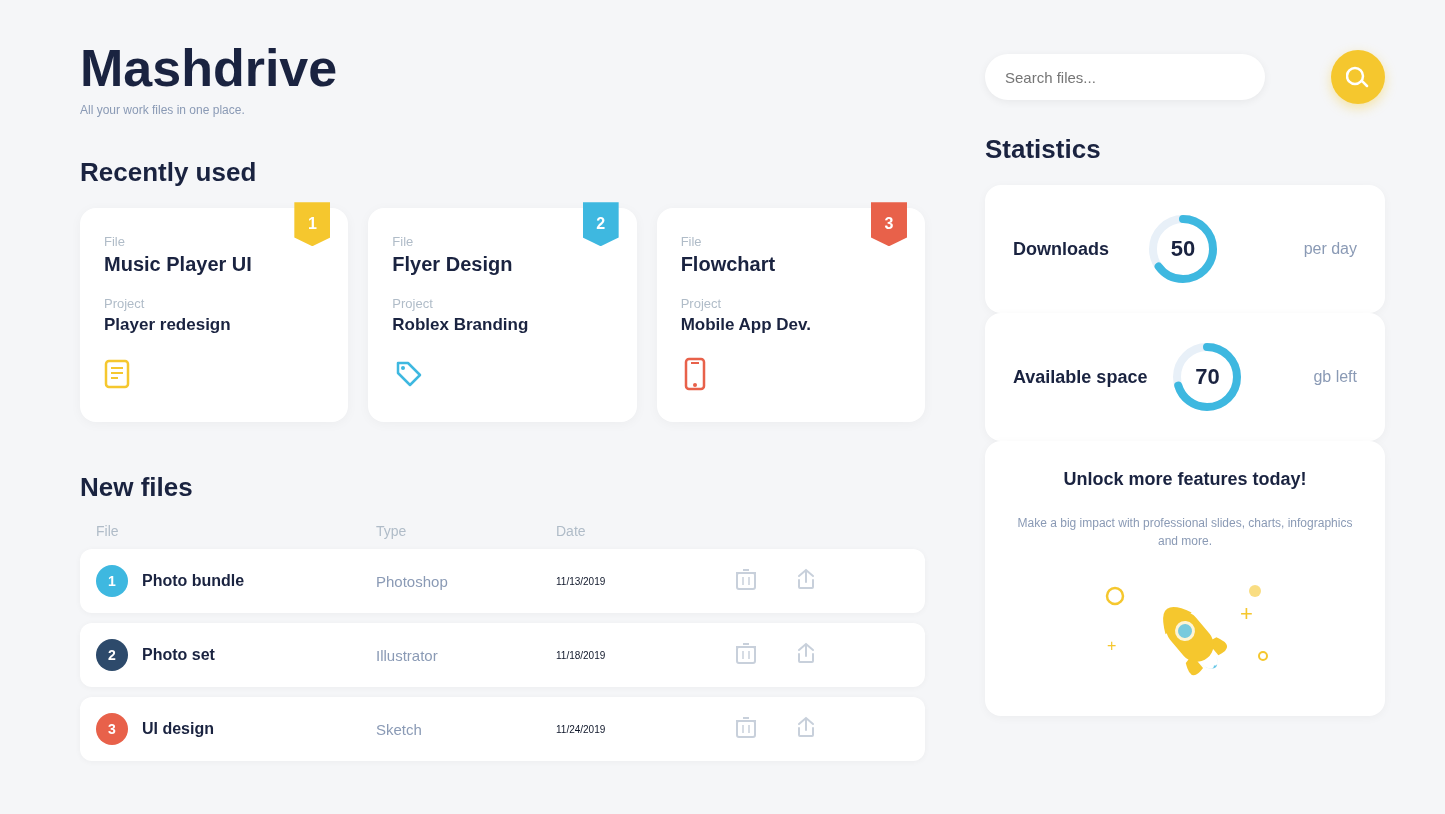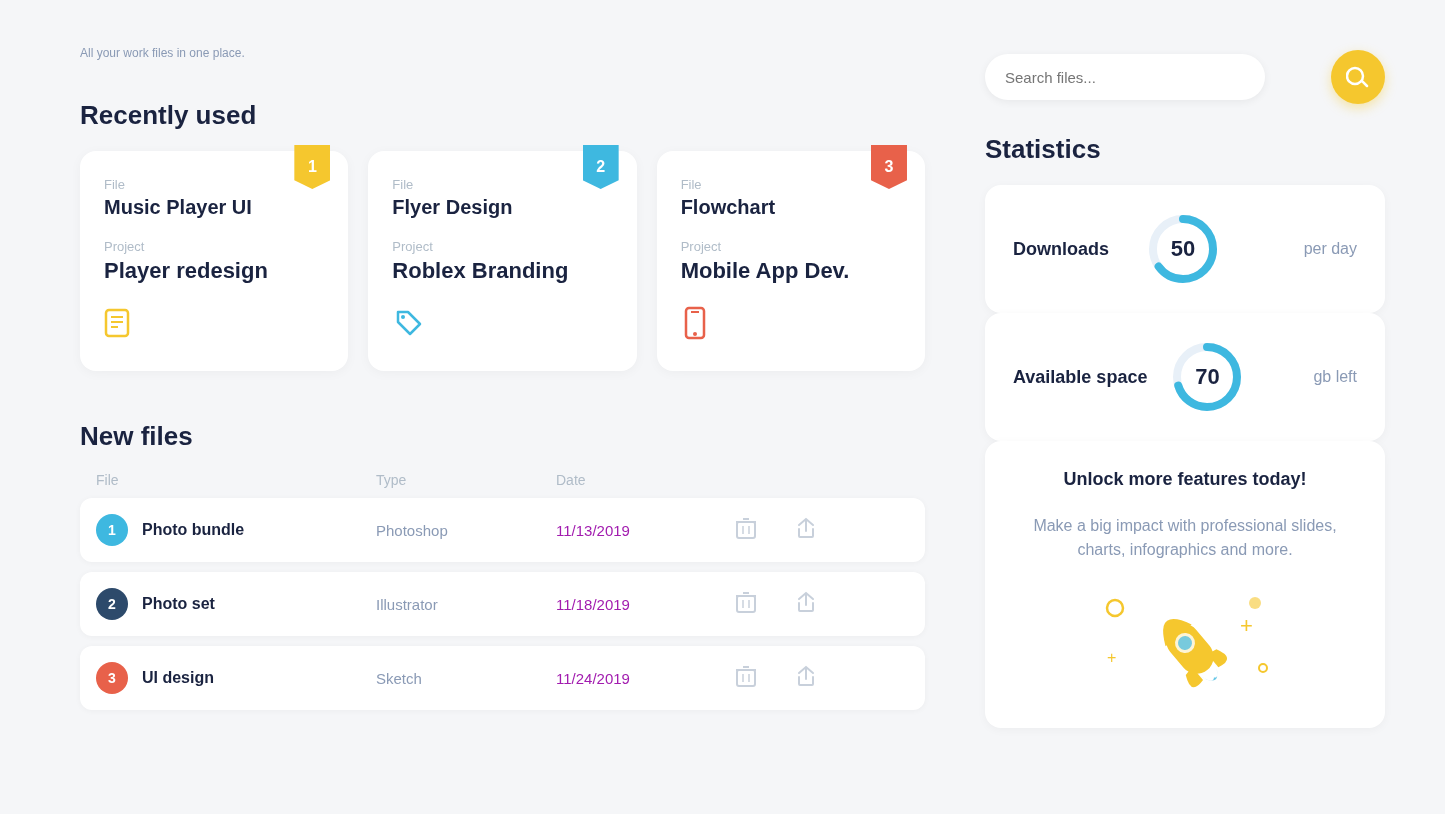--- a/index.html
+++ b/index.html
@@ -119,21 +119,21 @@
       font-weight: 700;
       color: #1a2340;
       margin-bottom: 20px;
     }
     .card-project-label {
       font-size: 13px;
       color: #b0bcc8;
       margin-bottom: 4px;
     }
     .card-project-name {
-      font-size: 22px;
+      font-size: 17px;
       font-weight: 700;
       color: #1a2340;
       margin-bottom: 22px;
     }
     .card-icon {
       font-size: 28px;
     }
 
     
     .files-table {
@@ -174,21 +174,21 @@
       justify-content: center;
       font-size: 14px;
       font-weight: 700;
       color: #fff;
       flex-shrink: 0;
     }
     .row-badge-blue { background: #3eb8e0; }
     .row-badge-dark { background: #2d4a6b; }
     .row-badge-orange { background: #e8614a; }
     .file-type { font-size: 15px; color: #8a9ab5; }
-    .file-date { font-size: 15px; color: #a21caf; }
+    .file-date { font-size: 10px; color: #0f172a; }
     .file-action { font-size: 20px; color: #c8d0db; cursor: pointer; text-align: center; }
 
     
     .stats-title {
       font-size: 26px;
       font-weight: 700;
       color: #1a2340;
       margin-bottom: 20px;
     }
     .stat-card {
@@ -243,39 +243,40 @@
       position: relative;
       overflow: hidden;
     }
     .promo-title {
       font-size: 18px;
       font-weight: 800;
       color: #1a2340;
       margin-bottom: 24px;
     }
     .promo-text {
-      font-size: 16px;
+      font-size: 12px;
       color: #8a9ab5;
       line-height: 1.5;
       margin-bottom: 16px;
     }
     .rocket-illustration {
       display: flex;
       justify-content: center;
       align-items: center;
       height: 130px;
     }
   </style>
 </head>
 <body>
 
 <div class="container">
 
   <div class="left-panel">
 
+    <h1 class="app-title">Mashdrive</h1>
     <p class="app-subtitle">All your work files in one place.</p>
 
     <h2 class="section-title">Recently used</h2>
     <div class="cards-row">
 
       <div class="file-card">
         <div class="card-badge badge-yellow">1</div>
         <div class="card-label">File</div>
         <div class="card-name">Music Player UI</div>
         <div class="card-project-label">Project</div>

